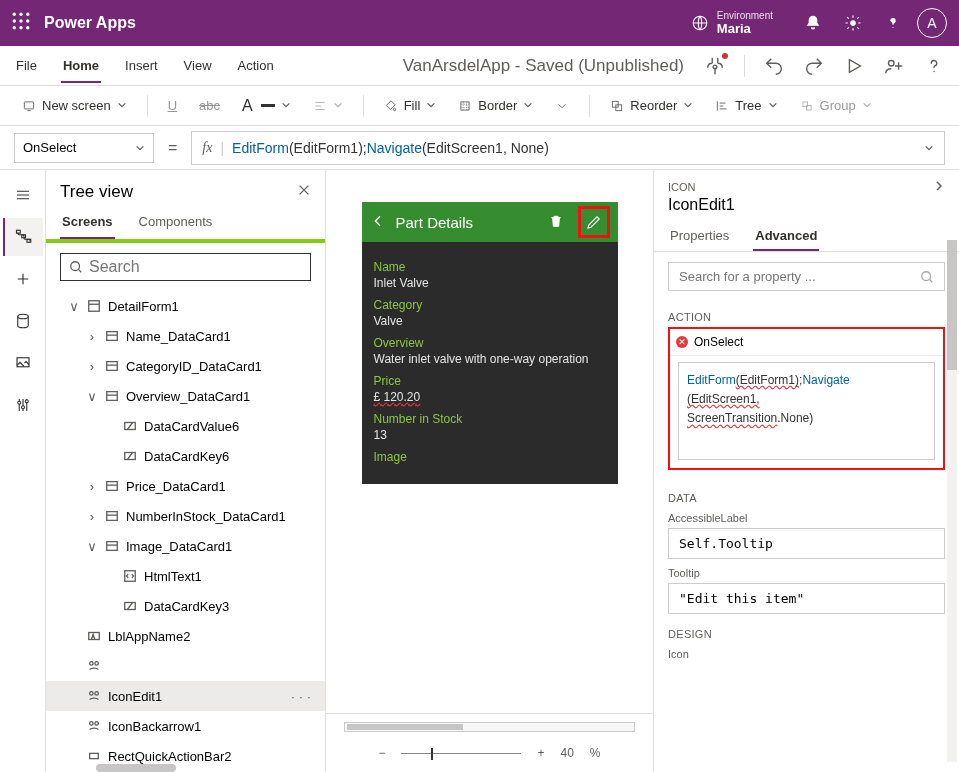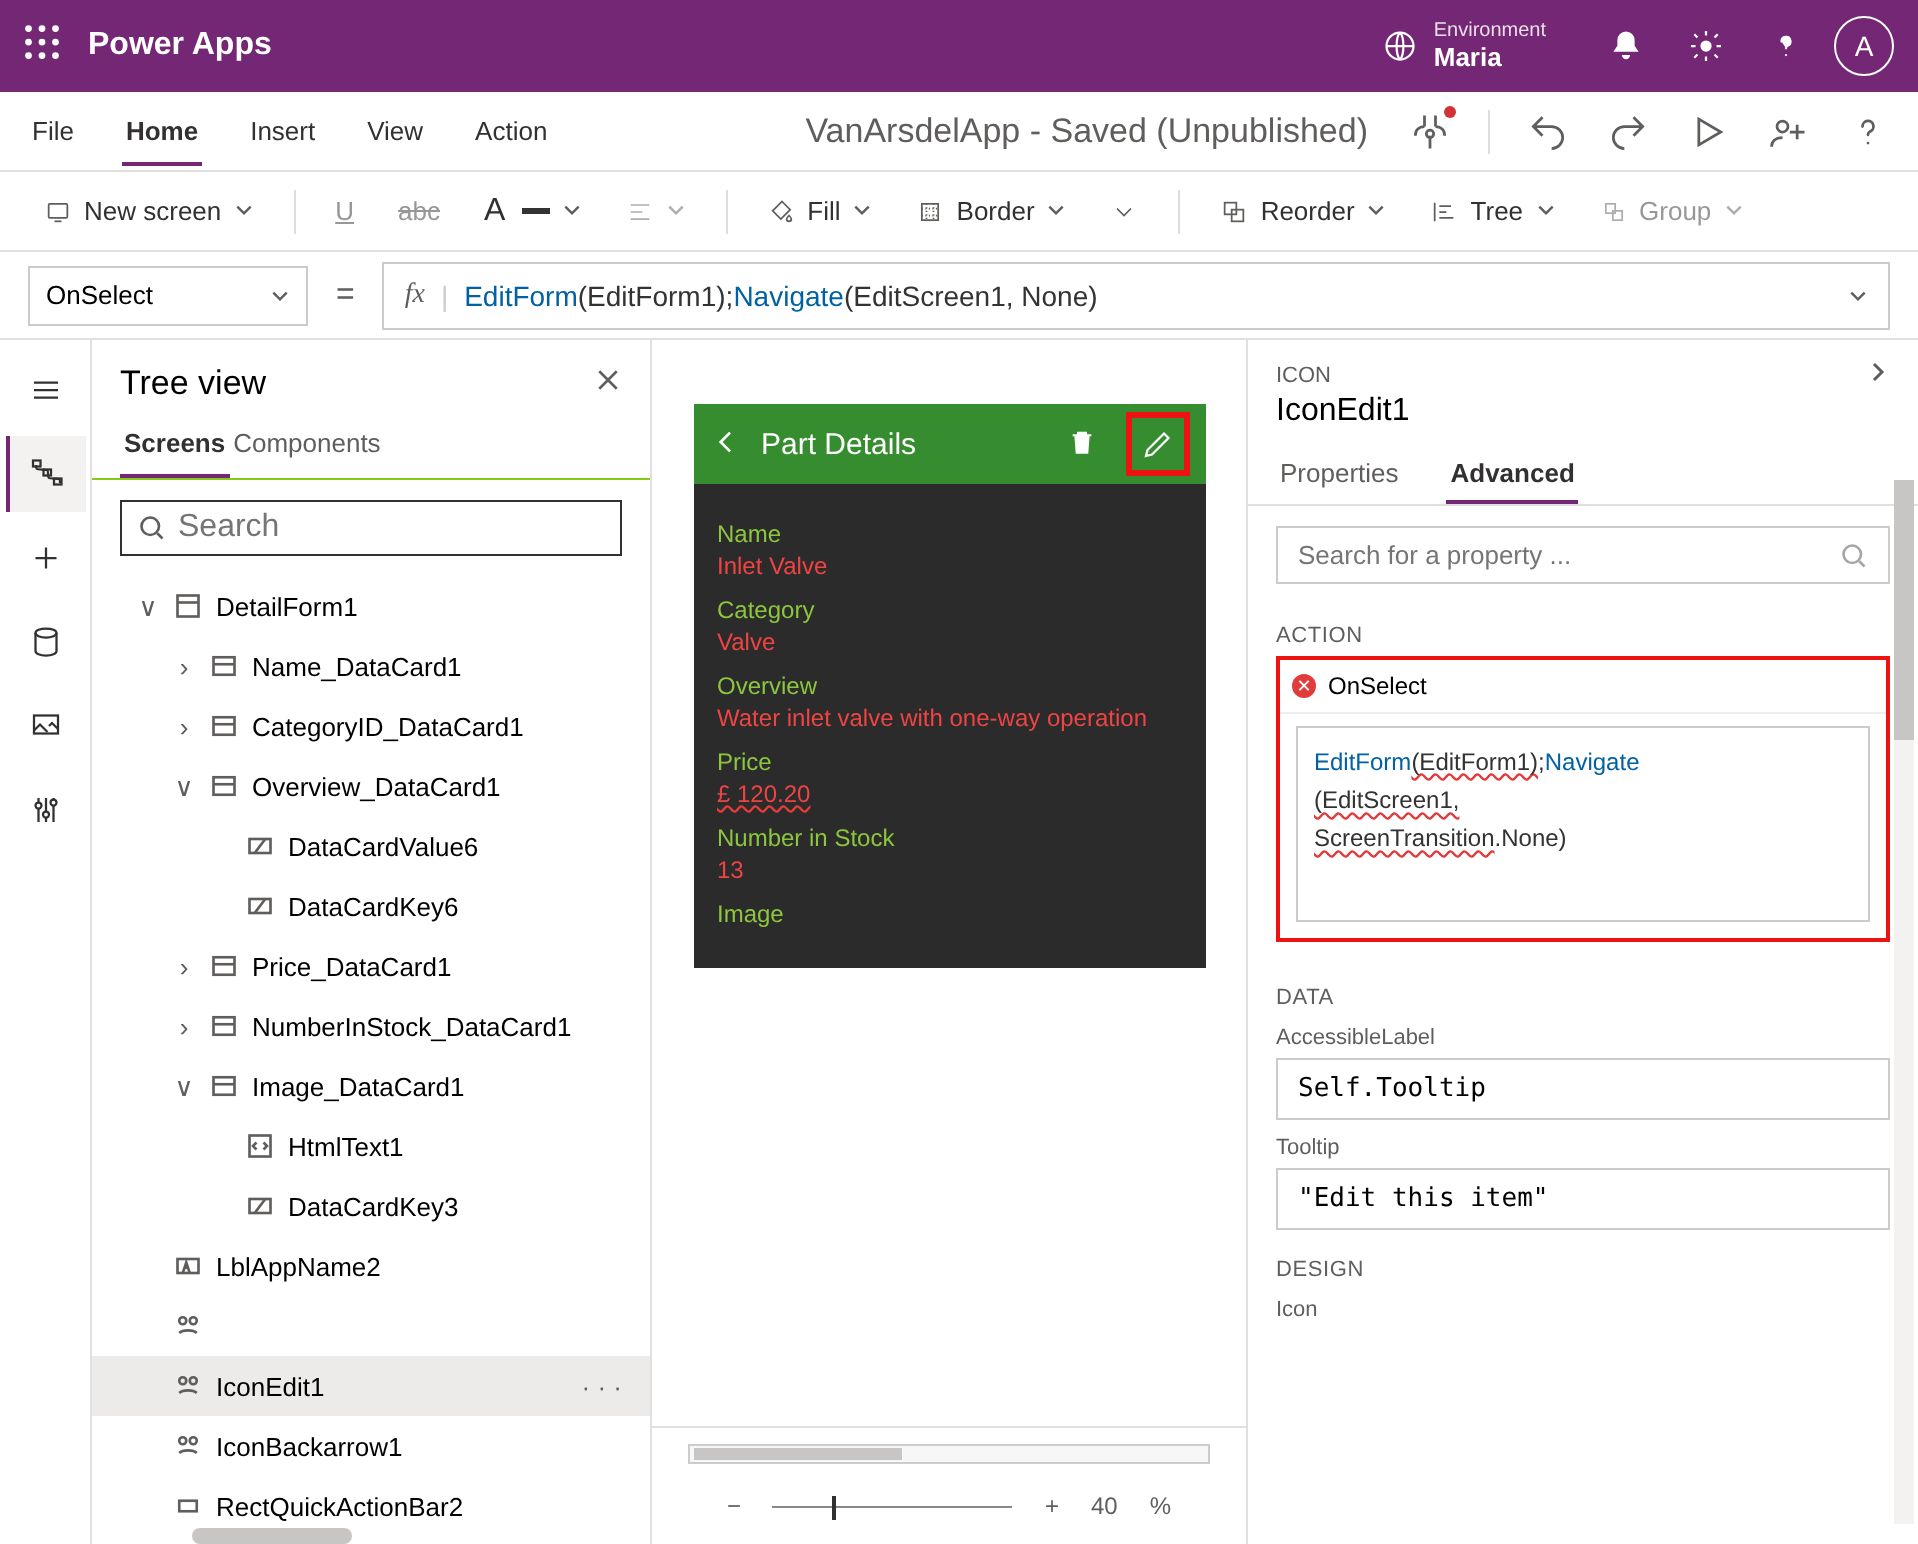--- a/index.html
+++ b/index.html
@@ -53,21 +53,21 @@
 .iconrail { width:46px; border-right:1px solid #e0e0e0; display:flex; flex-direction:column; align-items:center; padding-top:6px; gap:4px;}
 .iconrail .railbtn { width:40px; height:38px; display:flex; align-items:center; justify-content:center; cursor:pointer; color:#323130;}
 .iconrail .railbtn.active { background:#f3f2f1; border-left:2px solid #742774; }
 .iconrail svg { width:18px; height:18px; }
 
 
 .treepanel { width:280px; border-right:1px solid #e0e0e0; display:flex; flex-direction:column; background:#fff; position:relative;}
 .treepanel .tp-head { display:flex; align-items:center; justify-content:space-between; padding:12px 14px 4px 14px;}
 .treepanel .tp-title { font-size:17px; font-weight:400; }
 .treepanel .tp-close svg{ width:14px; height:14px; }
-.treepanel .tp-tabs { display:flex; border-bottom:1px solid #84cc16; padding:0 14px; }
+.treepanel .tp-tabs { display:flex; border-bottom:4px solid #84cc16; padding:0 14px; gap:22px;}
 .treepanel .tp-tab { font-size:13px; padding:8px 2px; cursor:pointer; color:#605e5c; }
 .treepanel .tp-tab.active { color:#323130; font-weight:600; border-bottom:2px solid #742774; }
 .treepanel .tp-search { margin:10px 14px; border:1px solid #323130; display:flex; align-items:center; padding:4px 8px; gap:6px;}
 .treepanel .tp-search input { border:none; outline:none; font-size:16px; flex:1;}
 .treepanel .tree { flex:1; overflow-y:auto; font-size:13px; }
 .treenode { display:flex; align-items:center; height:30px; cursor:pointer; gap:6px; padding-right:8px;}
 .treenode.selected { background:#edebe9;}
 .treenode .caret { width:12px; text-align:center; color:#605e5c; }
 .treenode .nicon { width:16px; height:16px; display:flex; align-items:center; justify-content:center;}
 .treenode .nlabel { flex:1; white-space:nowrap; overflow:hidden; text-overflow:ellipsis;}
@@ -78,31 +78,31 @@
 
 .canvas { flex:1; background:#fff; position:relative; display:flex; flex-direction:column; align-items:center; }
 .phone-preview { width:256px; margin-top:32px; background:#2b2b2b; color:#fff; font-size:12px; }
 .phone-preview .pv-header { background:#368d2f; height:40px; display:flex; align-items:center; padding:0 8px; gap:10px;}
 .phone-preview .pv-header .pv-back svg { width:16px; height:16px; fill:#fff;}
 .phone-preview .pv-header .pv-title { flex:1; font-size:15px; font-weight:400;}
 .phone-preview .pv-header .pv-trash svg, .phone-preview .pv-header .pv-edit svg { width:16px; height:16px; fill:#fff; stroke:#fff;}
 .pv-edit-wrapper { border:3px solid #ee1212; display:flex; align-items:center; justify-content:center; padding:4px; margin-left:4px;}
 .pv-body { padding:10px 12px 18px 12px; }
 .pv-lbl { color:#8cc63f; font-size:12px; margin-top:8px;}
-.pv-val { color:#ef4444; font-size:12px; margin-top:2px;}
+.pv-val { color:#e5e5e5; font-size:12px; margin-top:2px;}
 .pv-val .err { text-decoration: wavy underline #e23b3b; text-decoration-skip-ink: none;}
 .canvas-bottom { margin-top:auto; width:100%; padding:8px 18px 12px; border-top:1px solid #e0e0e0;}
 .bscroll { height:10px; border:1px solid #ccc; background:#f7f7f7; position:relative; margin-bottom:14px;}
 .bscroll .thumb { position:absolute; left:2px; top:1px; width:40%; height:6px; background:#c8c6c4;}
 .zoom { display:flex; align-items:center; gap:16px; font-size:12px; color:#605e5c; justify-content:center;}
 .zoom .track { width:120px; height:1px; background:#888; position:relative;}
 .zoom .track .handle { position:absolute; top:-5px; left:30px; width:2px; height:12px; background:#323130;}
 
 
-.rightpanel { width:336px; border-left:1px solid #e0e0e0; display:flex; flex-direction:column; position:relative;}
+.rightpanel { width:306px; border-left:1px solid #e0e0e0; display:flex; flex-direction:column; position:relative;}
 .rightpanel .rp-head { display:flex; align-items:center; justify-content:space-between; padding:10px 14px 0 14px; font-size:11px; color:#605e5c;}
 .rightpanel .rp-title { padding:2px 14px 8px; font-size:16px; }
 .rightpanel .rp-tabs { display:flex; border-bottom:1px solid #e0e0e0; padding:0 14px; gap:22px;}
 .rightpanel .rp-tab { font-size:13px; padding:6px 2px; cursor:pointer; color:#605e5c;}
 .rightpanel .rp-tab.active { color:#323130; font-weight:600; border-bottom:2px solid #742774;}
 .rightpanel .rp-search { margin:10px 14px; border:1px solid #ccc; display:flex; align-items:center; padding:6px 10px; gap:6px;}
 .rightpanel .rp-search input { border:none; outline:none; font-size:13px; flex:1;}
 .rp-section { padding:10px 14px 4px; font-size:11px; color:#605e5c; letter-spacing:0.3px;}
 .rp-codebox { margin:0 14px 12px; border:2px solid #ee1212; padding:0; }
 .rp-codebox .cb-label { display:flex; align-items:center; gap:6px; padding:6px 8px 6px 6px; font-size:12px; border-bottom:1px solid #eee;}

